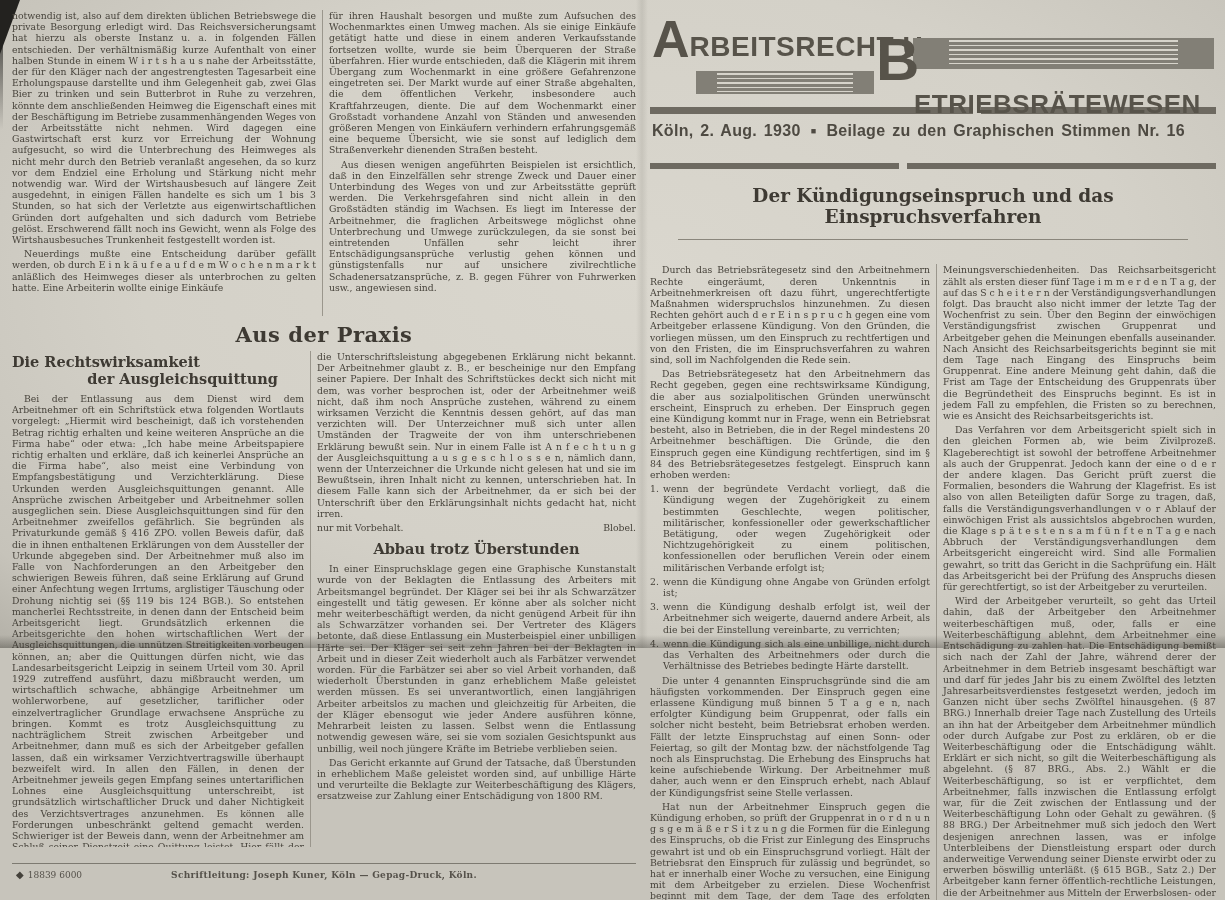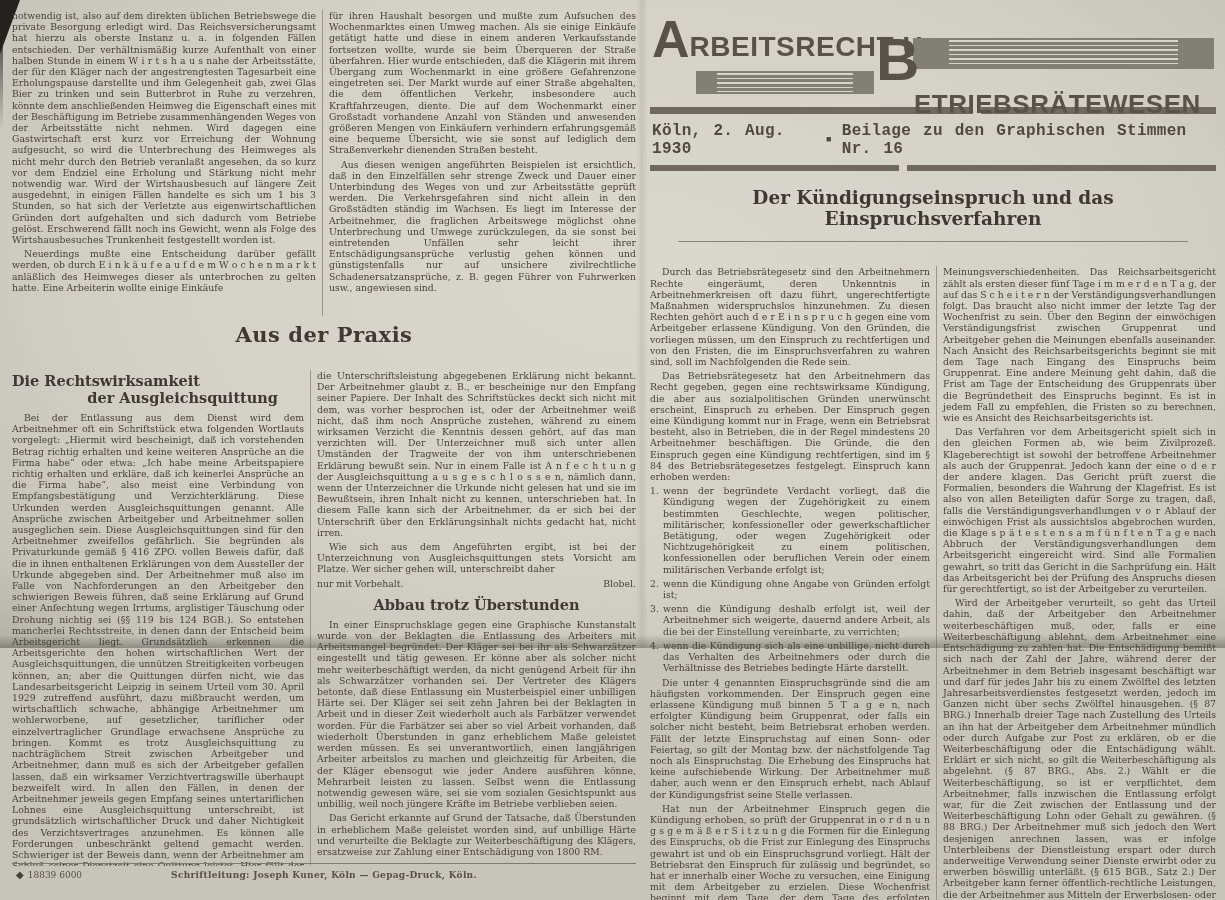--- a/index.html
+++ b/index.html
@@ -20,21 +20,21 @@
   
   .p{margin:0 0 3px;text-align:justify;font-size:9.3px;line-height:11.2px;}
   .p.indent{text-indent:12px;}
   .vrule{width:1px;background:#9a968c;margin:0 6px;}
 
   
   .page-left{position:absolute;left:12px;top:10px;width:624px;height:876px;}
   .top-cols{display:flex;height:306px;overflow:hidden;}
   .tcol1{width:304px;}
   .tcol2{flex:1;}
-  .praxis-title{margin:7px 0 24px;text-align:center;font-size:21px;line-height:23px;
+  .praxis-title{margin:7px 0 5px;text-align:center;font-size:21px;line-height:23px;
     font-weight:bold;color:#3e3a33;letter-spacing:0.5px;}
   .praxis-cols{display:flex;height:496px;overflow:hidden;}
   .pcol1{width:292px;}
   .pcol2{flex:1;}
   .art-title{margin:2px 0 6px;font-size:14.5px;line-height:17px;font-weight:bold;color:#3e3a33;}
   .art-title .l2{display:block;text-align:right;padding-right:26px;}
   .art-title2{margin:7px 0 6px;text-align:center;font-size:14.5px;line-height:17px;
     font-weight:bold;color:#3e3a33;}
   .sigline{display:flex;justify-content:space-between;font-size:9.3px;line-height:11.2px;margin:0 0 4px;}
   .lfooter{position:absolute;left:0;right:0;bottom:0;height:22px;border-top:1px solid #7d7a71;
@@ -54,22 +54,22 @@
   .m-bigB{position:absolute;left:226px;top:20px;font-size:60px;line-height:64px;}
   .m-row2{position:absolute;left:264px;top:42px;font-size:26px;line-height:28px;letter-spacing:0.5px;margin-top:40px;}
   .m-bar2{position:absolute;left:46px;width:178px;top:63px;height:23px;background:#827f76;}
   .stripes{position:absolute;top:2px;bottom:2px;left:12%;right:12%;
     background:repeating-linear-gradient(to bottom,rgba(224,221,212,0.9) 0 1.5px,rgba(224,221,212,0) 1.5px 4.5px);}
   .thick-rule{display:flex;height:7px;margin-top:2px;}
   .thick-rule .seg1{width:57%;background:#6e6a61;margin-right:8px;}
   .thick-rule .seg2{flex:1;background:#6e6a61;}
   .thick-rule.r2{height:6px;margin-top:1px;}
   .thick-rule.r2 .seg1{width:44%;}
-  .dateline{display:flex;align-items:center;gap:10px;padding:8px 2px 6px;
-    font-family:Liberation Mono, monospace;font-weight:bold;font-size:16px;
+  .dateline{display:flex;align-items:center;gap:10px;padding:8px 2px 22px;
+    font-family:Liberation Sans, sans-serif;font-weight:bold;font-size:16px;
     color:#4e4a42;letter-spacing:0.3px;word-spacing:2px;}
   .dl-sq{font-size:9px;line-height:9px;}
   .headline{margin-top:16px;text-align:center;font-size:18.5px;line-height:21px;
     font-weight:bold;color:#3e3a33;}
   .headline-rule{width:90%;height:1px;background:#8a867c;margin:5px auto 0;}
   .r-cols{display:flex;margin-top:24px;height:664px;overflow:hidden;}
   .rcol1{width:280px;}
   .rcol2{flex:1;}
   .li{display:flex;margin:2px 0 3px;font-size:9.3px;line-height:11.2px;}
   .li .num{width:13px;flex-shrink:0;}
@@ -102,21 +102,20 @@
       <div class="pcol1">
         <h3 class="art-title">
           <span class="l1">Die Rechtswirksamkeit</span>
           <span class="l2">der Ausgleichsquittung</span>
         </h3>
         <p class="p indent">Bei der Entlassung aus dem Dienst wird dem Arbeitnehmer oft ein Schriftstück etwa folgenden Wortlauts vorgelegt: „Hiermit wird bescheinigt, daß ich vorstehenden Betrag richtig erhalten und keine weiteren Ansprüche an die Firma habe“ oder etwa: „Ich habe meine Arbeitspapiere richtig erhalten und erkläre, daß ich keinerlei Ansprüche an die Firma habe“, also meist eine Verbindung von Empfangsbestätigung und Verzichterklärung. Diese Urkunden werden Ausgleichsquittungen genannt. Alle Ansprüche zwischen Arbeitgeber und Arbeitnehmer sollen ausgeglichen sein. Diese Ausgleichsquittungen sind für den Arbeitnehmer zweifellos gefährlich. Sie begründen als Privaturkunde gemäß § 416 ZPO. vollen Beweis dafür, daß die in ihnen enthaltenen Erklärungen von dem Aussteller der Urkunde abgegeben sind. Der Arbeitnehmer muß also im Falle von Nachforderungen an den Arbeitgeber den schwierigen Beweis führen, daß seine Erklärung auf Grund einer Anfechtung wegen Irrtums, arglistiger Täuschung oder Drohung nichtig sei (§§ 119 bis 124 BGB.). So entstehen mancherlei Rechtsstreite, in denen dann der Entscheid beim Arbeitsgericht liegt. Grundsätzlich erkennen die Arbeitsgerichte den hohen wirtschaftlichen Wert der Ausgleichsquittungen, die unnützen Streitigkeiten vorbeugen können, an; aber die Quittungen dürfen nicht, wie das Landesarbeitsgericht Leipzig in seinem Urteil vom 30. April 1929 zutreffend ausführt, dazu mißbraucht werden, um wirtschaftlich schwache, abhängige Arbeitnehmer um wohlerworbene, auf gesetzlicher, tariflicher oder einzelvertraglicher Grundlage erwachsene Ansprüche zu bringen. Kommt es trotz Ausgleichsquittung zu nachträglichem Streit zwischen Arbeitgeber und Arbeitnehmer, dann muß es sich der Arbeitgeber gefallen lassen, daß ein wirksamer Verzichtvertragswille überhaupt bezweifelt wird. In allen den Fällen, in denen der Arbeitnehmer jeweils gegen Empfang seines untertariflichen Lohnes eine Ausgleichsquittung unterschreibt, ist grundsätzlich wirtschaftlicher Druck und daher Nichtigkeit des Verzichtsvertrages anzunehmen. Es können alle Forderungen unbeschränkt geltend gemacht werden. Schwieriger ist der Beweis dann, wenn der Arbeitnehmer am Schluß seiner Dienstzeit eine Quittung leistet. Hier fällt der Einwand wirtschaftlichen Druckes im allgemeinen fort. Häufig läßt sich aber die Anfechtbarkeit aus anderen Gesichtspunkten herleiten. Vielfach ist dem Unterzeichner solcher Quittung der Inhalt seiner durch</p>
       </div>
       <div class="vrule"></div>
       <div class="pcol2">
         <p class="p">die Unterschriftsleistung abgegebenen Erklärung nicht bekannt. Der Arbeitnehmer glaubt z. B., er bescheinige nur den Empfang seiner Papiere. Der Inhalt des Schriftstückes deckt sich nicht mit dem, was vorher besprochen ist, oder der Arbeitnehmer weiß nicht, daß ihm noch Ansprüche zustehen, während zu einem wirksamen Verzicht die Kenntnis dessen gehört, auf das man verzichten will. Der Unterzeichner muß sich unter allen Umständen der Tragweite der von ihm unterschriebenen Erklärung bewußt sein. Nur in einem Falle ist A n f e c h t u n g  der Ausgleichsquittung a u s g e s c h l o s s e n, nämlich dann, wenn der Unterzeichner die Urkunde nicht gelesen hat und sie im Bewußtsein, ihren Inhalt nicht zu kennen, unterschrieben hat. In diesem Falle kann sich der Arbeitnehmer, da er sich bei der Unterschrift über den Erklärungsinhalt nichts gedacht hat, nicht irren.</p>
-        <p class="p indent">Wie sich aus dem Angeführten ergibt, ist bei der Unterzeichnung von Ausgleichsquittungen stets Vorsicht am Platze. Wer sicher gehen will, unterschreibt daher</p>
         <div class="sigline">
           <span>nur mit Vorbehalt.</span>
           <span class="sig">Blobel.</span>
         </div>
         <h3 class="art-title2">Abbau trotz Überstunden</h3>
         <p class="p indent">In einer Einspruchsklage gegen eine Graphische Kunstanstalt wurde von der Beklagten die Entlassung des Arbeiters mit Arbeitsmangel begründet. Der Kläger sei bei ihr als Schwarzätzer eingestellt und tätig gewesen. Er könne aber als solcher nicht mehr weiterbeschäftigt werden, da nicht genügend Arbeit für ihn als Schwarzätzer vorhanden sei. Der Vertreter des Klägers betonte, daß diese Entlassung ein Musterbeispiel einer unbilligen Härte sei. Der Kläger sei seit zehn Jahren bei der Beklagten in Arbeit und in dieser Zeit wiederholt auch als Farbätzer verwendet worden. Für die Farbätzer sei aber so viel Arbeit vorhanden, daß wiederholt Überstunden in ganz erheblichem Maße geleistet werden müssen. Es sei unverantwortlich, einen langjährigen Arbeiter arbeitslos zu machen und gleichzeitig für Arbeiten, die der Kläger ebensogut wie jeder Andere ausführen könne, Mehrarbeit leisten zu lassen. Selbst wenn die Entlassung notwendig gewesen wäre, sei sie vom sozialen Gesichtspunkt aus unbillig, weil noch jüngere Kräfte im Betriebe verblieben seien.</p>
         <p class="p indent">Das Gericht erkannte auf Grund der Tatsache, daß Überstunden in erheblichem Maße geleistet worden sind, auf unbillige Härte und verurteilte die Beklagte zur Weiterbeschäftigung des Klägers, ersatzweise zur Zahlung einer Entschädigung von 1800 RM.</p>
       </div>
     </div>
 

